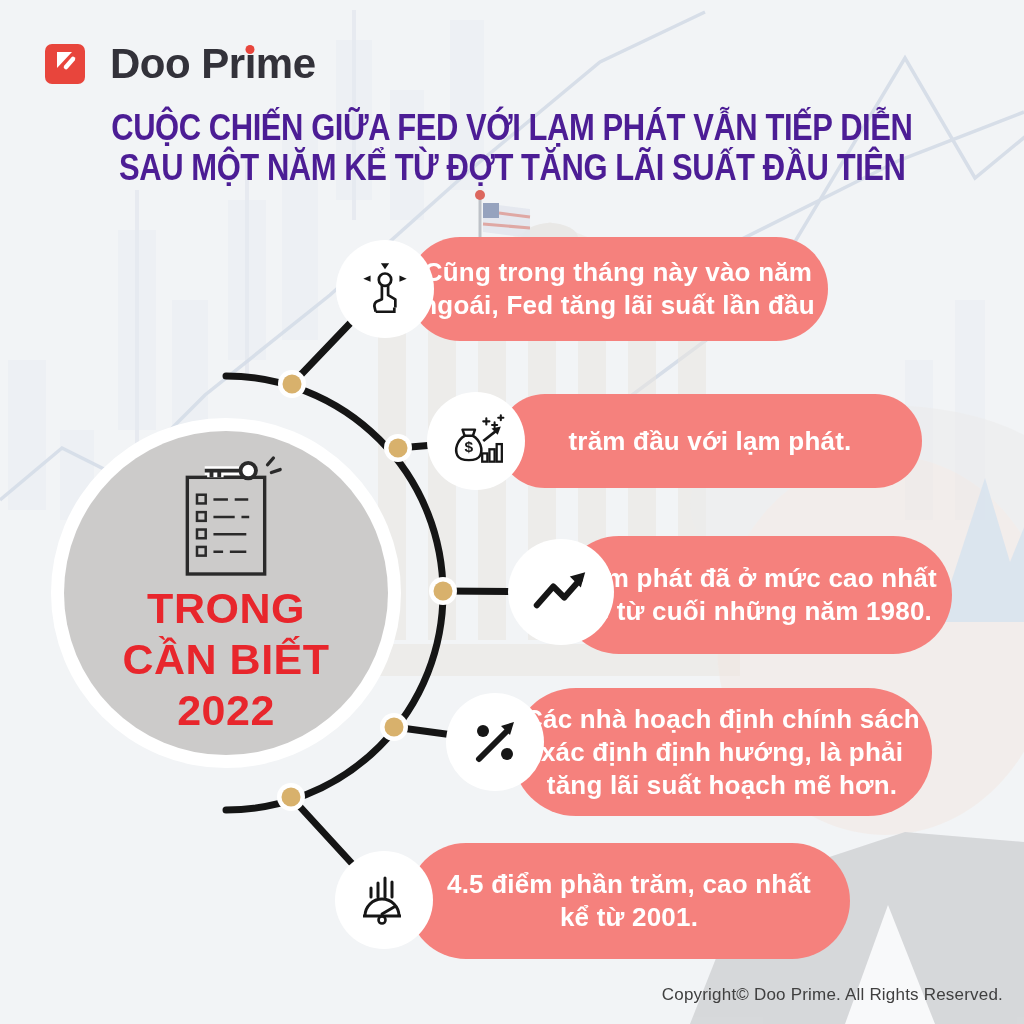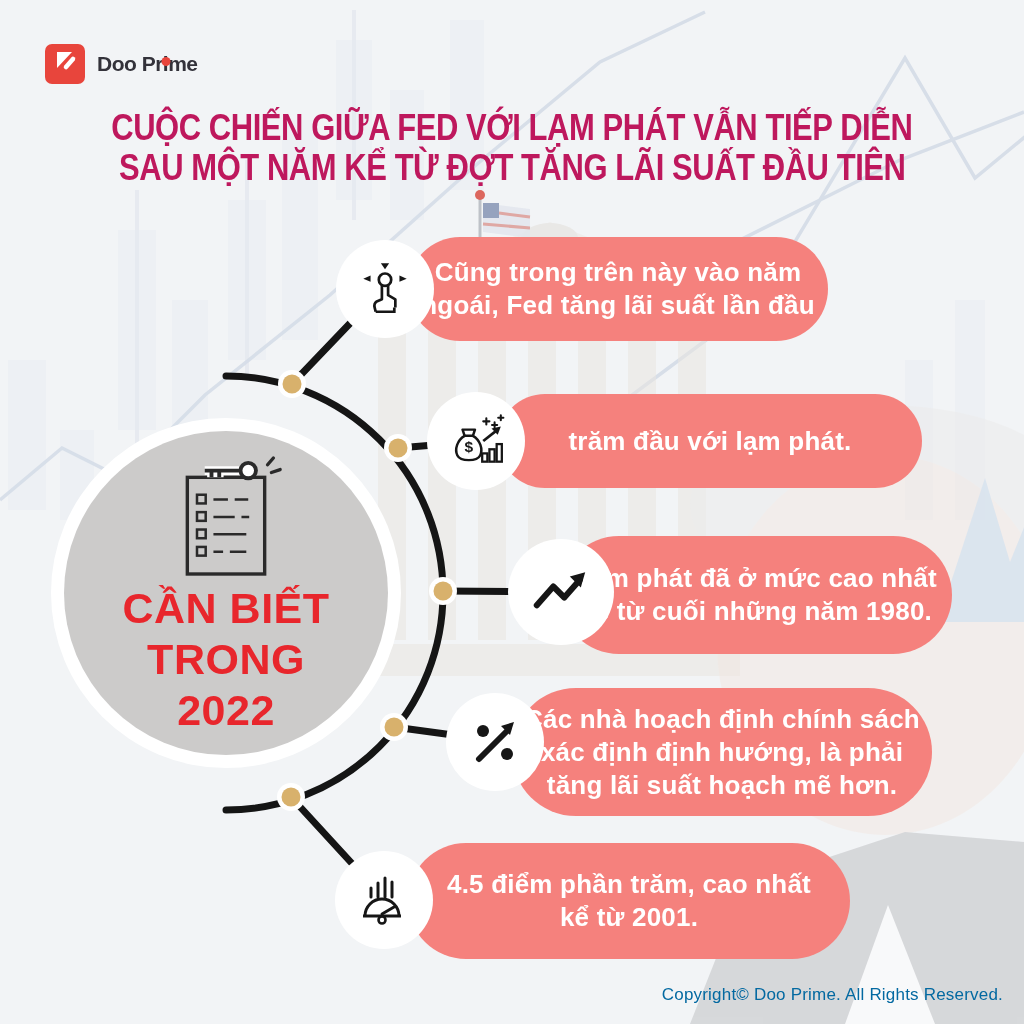--- a/index.html
+++ b/index.html
@@ -8,29 +8,29 @@
     background:#f2f4f6; overflow:hidden;
     font-family:"Liberation Sans","DejaVu Sans",sans-serif;
   }
   svg { display:block; }
 
   
   #bg-art { position:absolute; left:0; top:0; z-index:0; }
 
   
   #logo { position:absolute; left:45px; top:44px; display:flex; align-items:center; z-index:5; }
-  #logo-text { margin-left:12px; font-size:21px; font-weight:800; color:#33323a; line-height:40px; letter-spacing:-0.5px; }
+  #logo-text { margin-left:25px; font-size:42px; font-weight:800; color:#33323a; line-height:40px; letter-spacing:-0.5px; }
   .logo-i { position:relative; }
   .logo-i::after {
     content:""; position:absolute; left:50%; transform:translateX(-50%);
     top:5px; width:9px; height:9px; border-radius:50%; background:#e8453c;
   }
 
   
-  #title { position:absolute; top:108px; left:0; width:1024px; text-align:center; z-index:4; color:#be185d; }
+  #title { position:absolute; top:108px; left:0; width:1024px; text-align:center; z-index:4; color:#4c1d95; }
   .title-line {
     display:inline-block; transform:scaleX(0.86); transform-origin:50% 50%;
     white-space:nowrap; font-weight:800; font-size:36px; line-height:40px; letter-spacing:-0.5px;
   }
 
   
   #connectors { position:absolute; left:0; top:0; z-index:1; }
 
   
   #center-badge {
@@ -60,21 +60,21 @@
   }
   #icon-c1 { left:336px; top:240px; width:98px;  height:98px;  }
   #icon-c2 { left:427px; top:392px; width:98px;  height:98px;  }
   #icon-c3 { left:508px; top:539px; width:106px; height:106px; }
   #icon-c4 { left:446px; top:693px; width:98px;  height:98px;  }
   #icon-c5 { left:335px; top:851px; width:98px;  height:98px;  }
 
   
   #footer {
     position:absolute; right:21px; bottom:19px; z-index:4;
-    font-size:17px; color:#0369a1; letter-spacing:0.2px;
+    font-size:17px; color:#404040; letter-spacing:0.2px;
   }
 </style>
 </head>
 <body>
 
 <div id="canvas">
 
   <svg id="bg-art" width="1024" height="1024" viewBox="0 0 1024 1024" aria-hidden="true">
 
     <g fill="#edf0f4" stroke="none" opacity="0.9">
@@ -192,28 +192,28 @@
         <circle cx="83" cy="18" r="8" fill="#ffffff"></circle>
         <circle cx="83" cy="18" r="8" fill="none" stroke="#2a2a2a" stroke-width="4"></circle>
         <path d="M75 18 H38 M45 18 v7 M53 18 v7" stroke="#2a2a2a" stroke-width="4" fill="none"></path>
       </g>
       <g stroke="#2a2a2a" stroke-width="3.5" stroke-linecap="round">
         <line x1="103" y1="12" x2="109" y2="5"></line>
         <line x1="107" y1="20" x2="116" y2="17"></line>
       </g>
     </svg>
     <div class="badge-text">
+      <div class="badge-line">TRONG</div>
       <div class="badge-line">CẦN BIẾT</div>
-      <div class="badge-line">TRONG</div>
       <div class="badge-line">2022</div>
     </div>
   </div>
 
   <div class="pill" id="pill-1">
-    <div>Cũng trong trên này vào năm</div>
+    <div>Cũng trong tháng này vào năm</div>
     <div>ngoái, Fed tăng lãi suất lần đầu</div>
   </div>
   <div class="icon-circle" id="icon-c1">
     <svg width="62" height="62" viewBox="0 0 60 60">
       <g fill="#161616">
         <polygon points="16,17 9,20 16,23"></polygon>
         <polygon points="44,17 51,20 44,23"></polygon>
         <polygon points="26,5 34,5 30,11"></polygon>
       </g>
       <circle cx="30" cy="21" r="6" fill="none" stroke="#161616" stroke-width="2.6"></circle>

